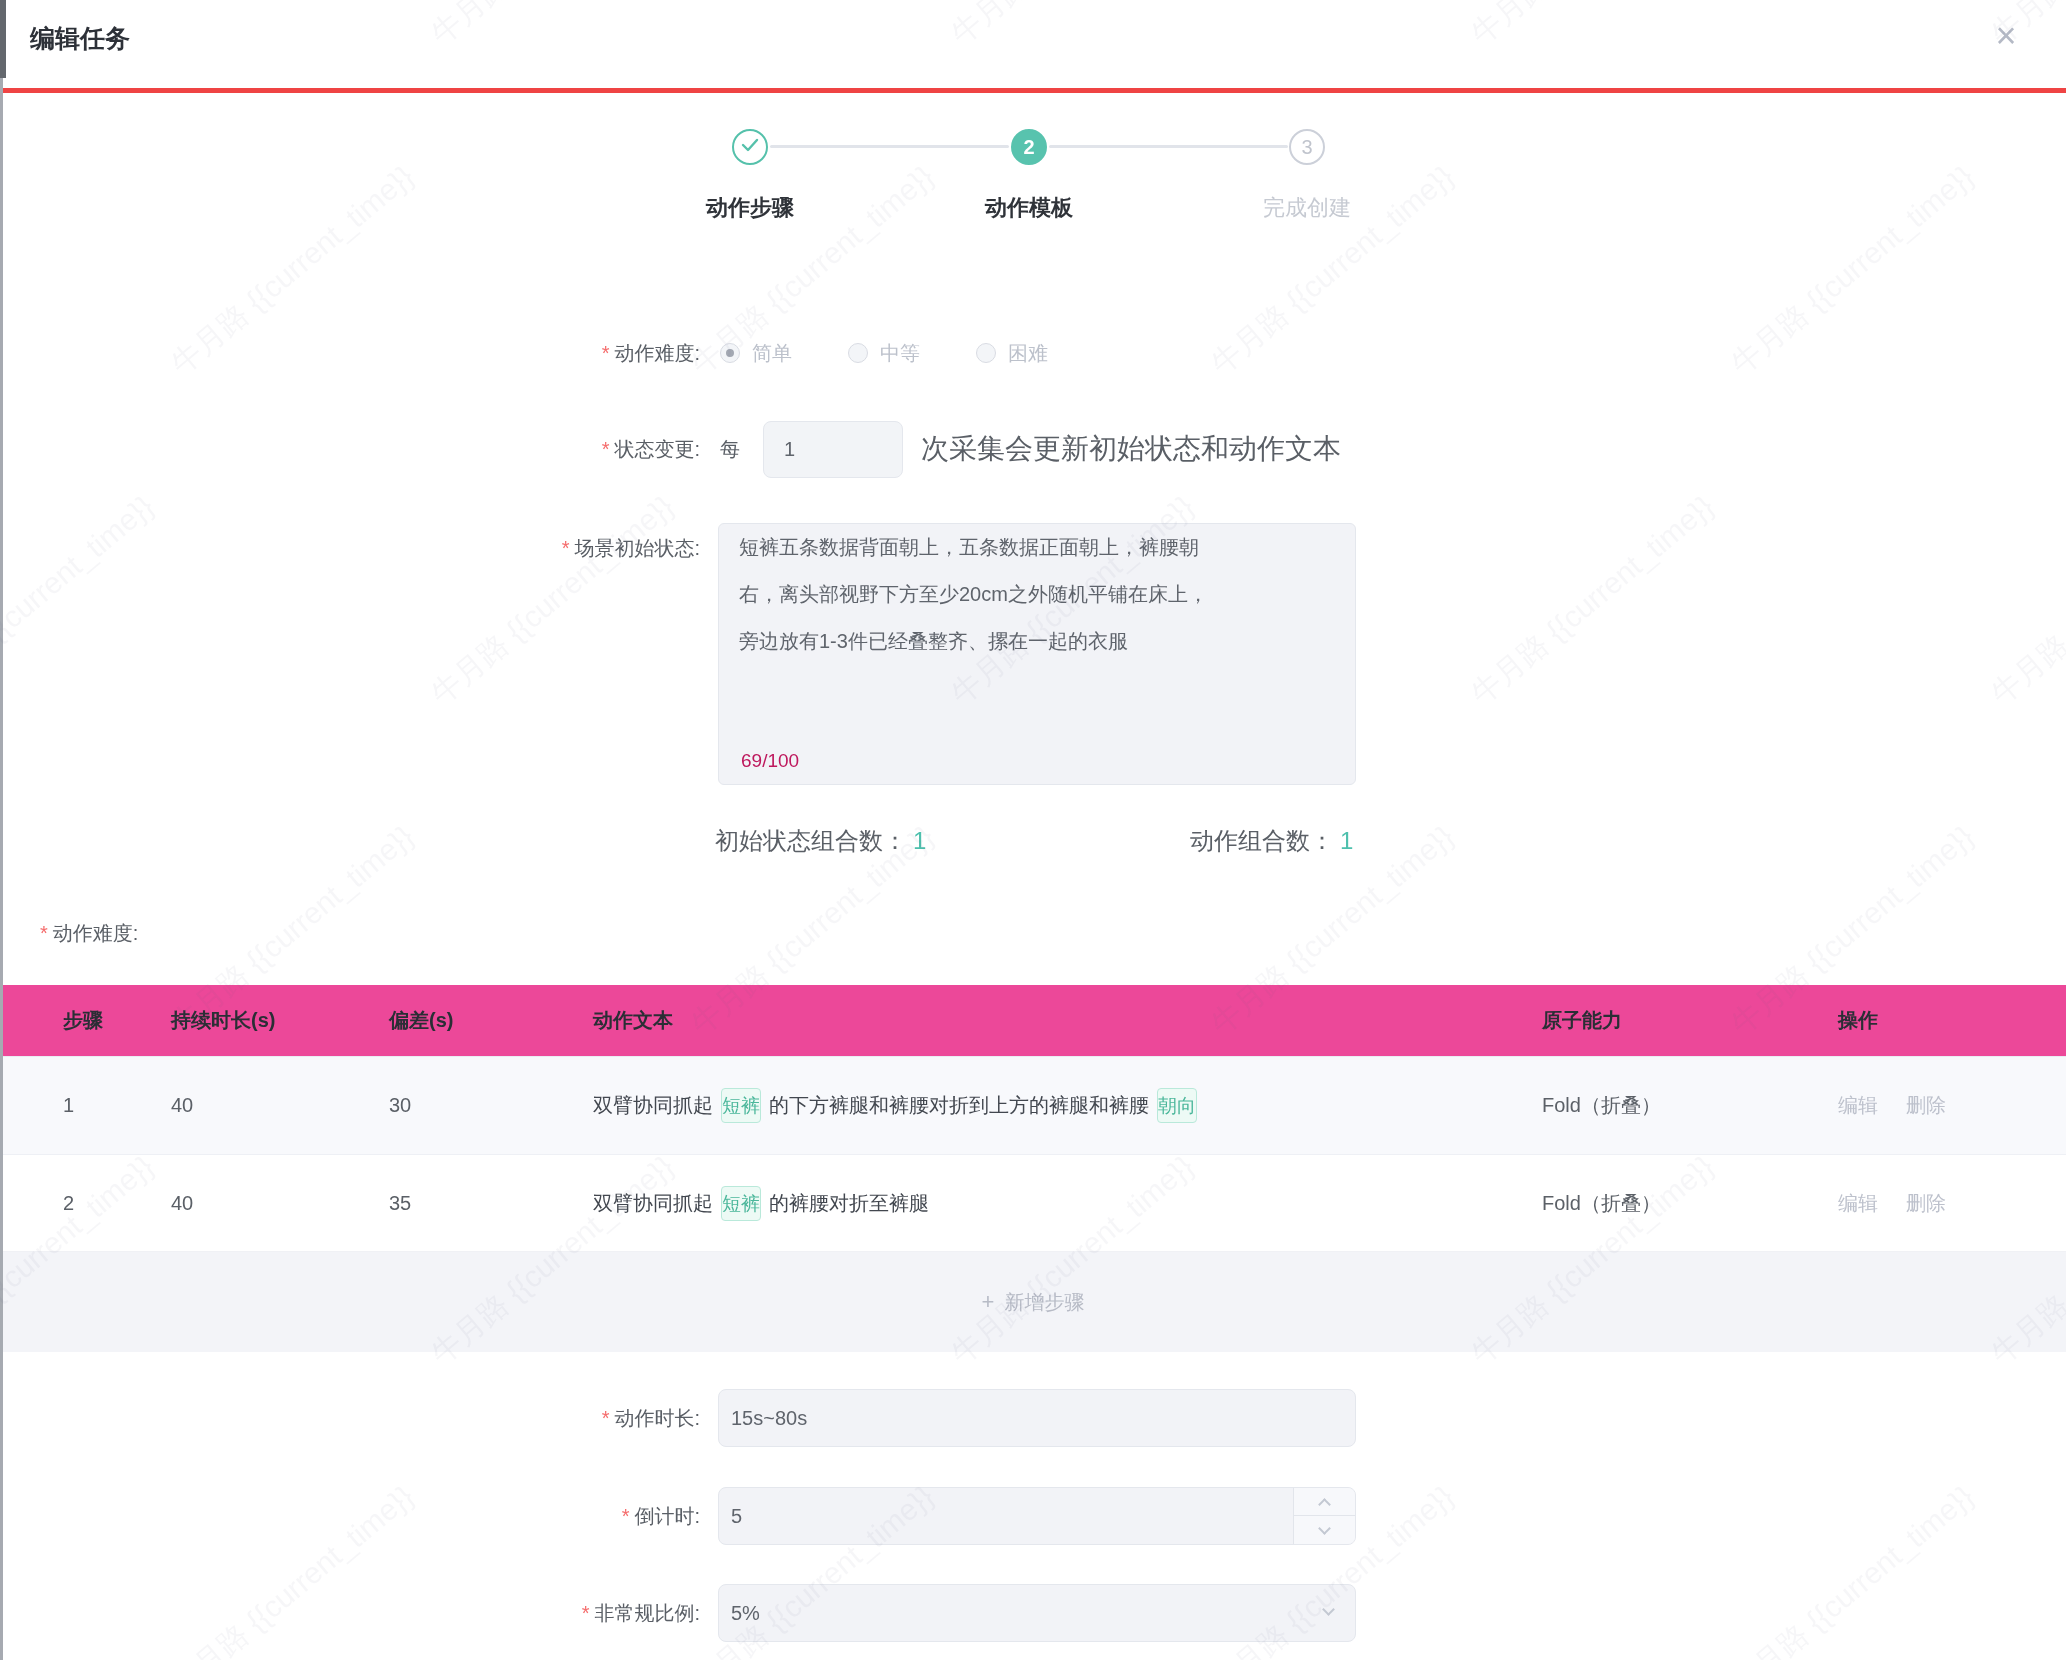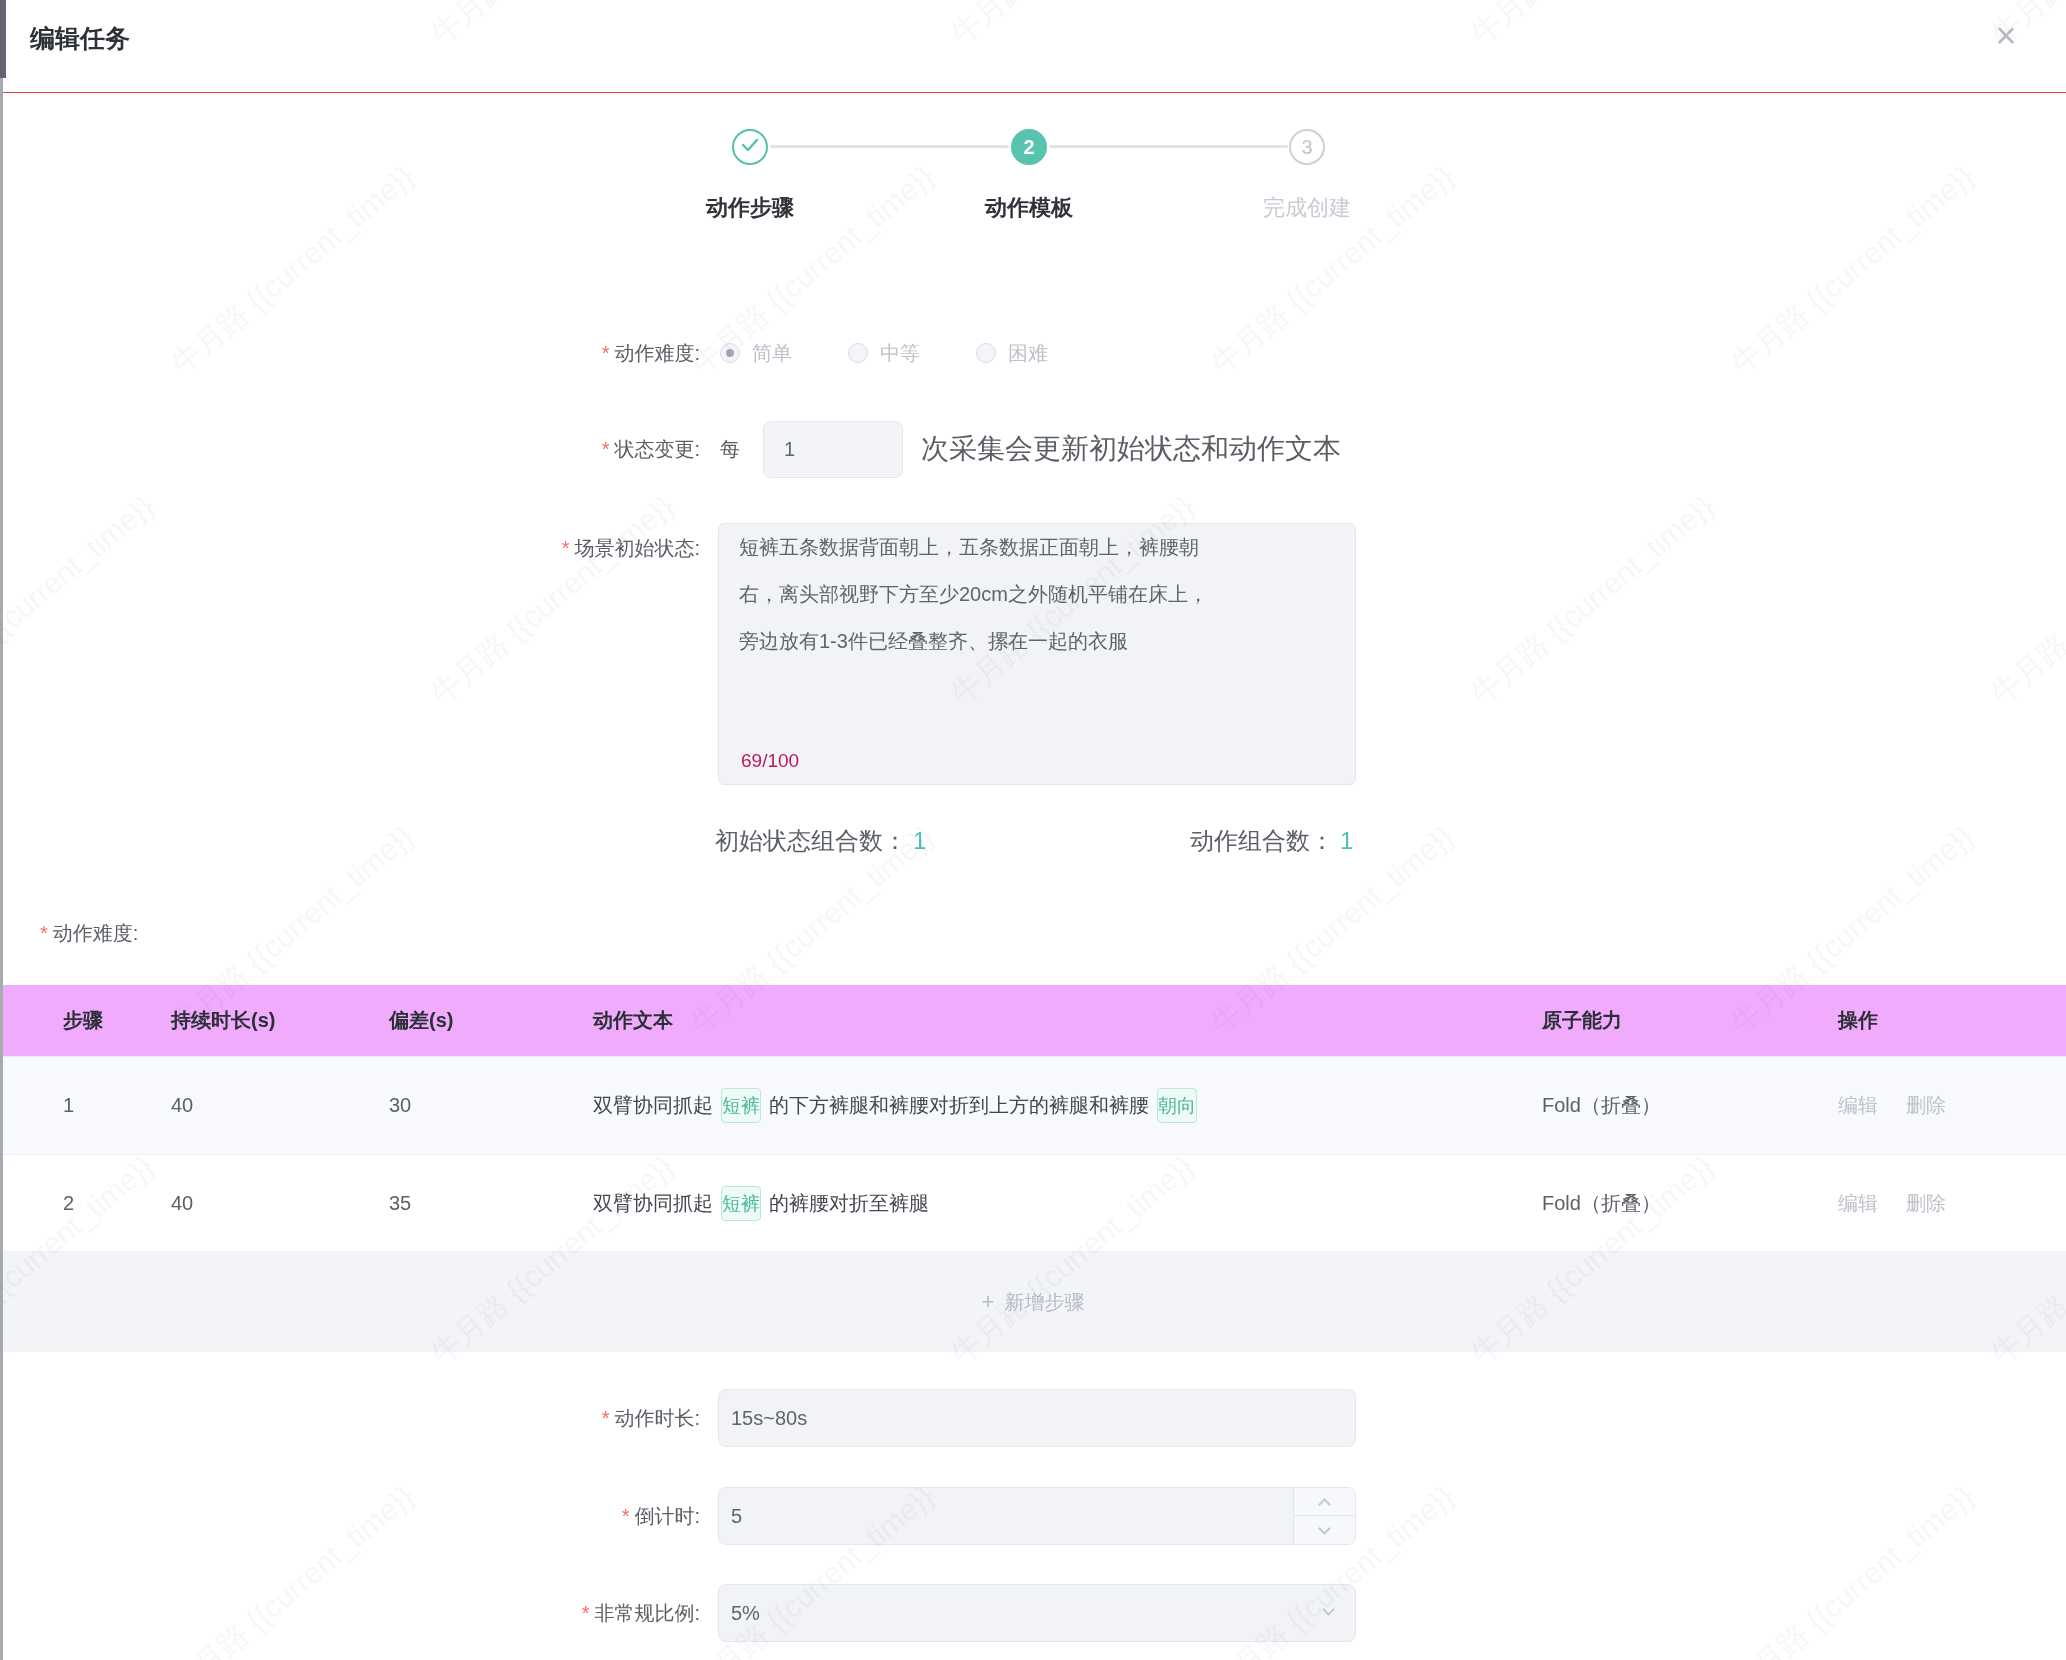--- a/index.html
+++ b/index.html
@@ -16,21 +16,21 @@
     position:absolute; white-space:nowrap; transform:rotate(-40deg);
     font-size:30px; color:rgba(90,100,120,0.055); font-weight:400;
   }
 
   
   .edge-dark { position:absolute; left:0; top:0; width:6px; height:78px; background:#63676d; z-index:5; }
   .edge-light { position:absolute; left:0; top:78px; width:3px; height:1582px; background:#a6aab1; z-index:5; }
 
   
   .dlg-header { position:absolute; left:0; top:0; width:100%; height:93px;
-    border-bottom:1px solid #ef4444; background:#fff; z-index:2; }
+    border-bottom:5px solid #ef4444; background:#fff; z-index:2; }
   .dlg-title { position:absolute; left:30px; top:22px; font-size:25px; font-weight:700; color:#2d3138; }
   .close-btn { position:absolute; right:36px; top:12px; width:48px; height:48px; border:none; background:transparent;
     font-size:36px; color:#b4b9c5; cursor:pointer; line-height:48px; text-align:center; }
 
   
   .stepper { position:absolute; inset:0; z-index:1; }
   .step-line { position:absolute; top:145px; height:3px; background:#e1e4ea; border-radius:2px; }
   .step-circle { position:absolute; top:129px; width:36px; height:36px; border-radius:50%;
     display:flex; align-items:center; justify-content:center; background:#fff; }
   .step-circle.done { border:2px solid #55c1ab; }
@@ -66,21 +66,21 @@
 
   .combo { position:absolute; height:30px; line-height:30px; font-size:24px; color:#5a5f66; z-index:1; }
   .combo .teal { color:#4ec0ad; margin-left:6px; }
 
   .steps-label { position:absolute; left:40px; top:913px; height:40px; line-height:40px; font-size:20px; color:#5a5f66; z-index:1; }
 
   
   .table { position:absolute; left:0; top:985px; width:2066px; z-index:1; }
   .tgrid { display:grid; grid-template-columns:171px 218px 204px 949px 296px 228px; align-items:center; }
   .tgrid > div:first-child { padding-left:63px; }
-  .thead { height:72px; border-bottom:1px solid #e9ecf2; font-size:20px; font-weight:700; color:#2a2e35; background:#f0abfc; }
+  .thead { height:72px; border-bottom:1px solid #e9ecf2; font-size:20px; font-weight:700; color:#2a2e35; background:#ec4899; }
   .trow { font-size:20px; color:#5b6067; }
   .trow.r1 { height:98px; background:#f8f9fc; border-bottom:1px solid #eef0f5; }
   .trow.r2 { height:97px; background:#fff; border-bottom:1px solid #f0f1f5; }
   .action-text { display:flex; align-items:center; flex-wrap:wrap; gap:8px; color:#42474f; padding-right:20px; }
   .tag { display:inline-block; padding:3px 0; border-radius:4px; background:#edfaf5;
     border:1px solid #b9e9da; color:#4bb79b; font-size:19px; line-height:27px; }
   .ops { display:flex; gap:28px; color:#bdc1cc; }
   .ops span { cursor:pointer; }
   .add-band { height:100px; background:#f3f4f8; display:flex; align-items:center; justify-content:center;
     font-size:20px; color:#b7bbc6; cursor:pointer; }

